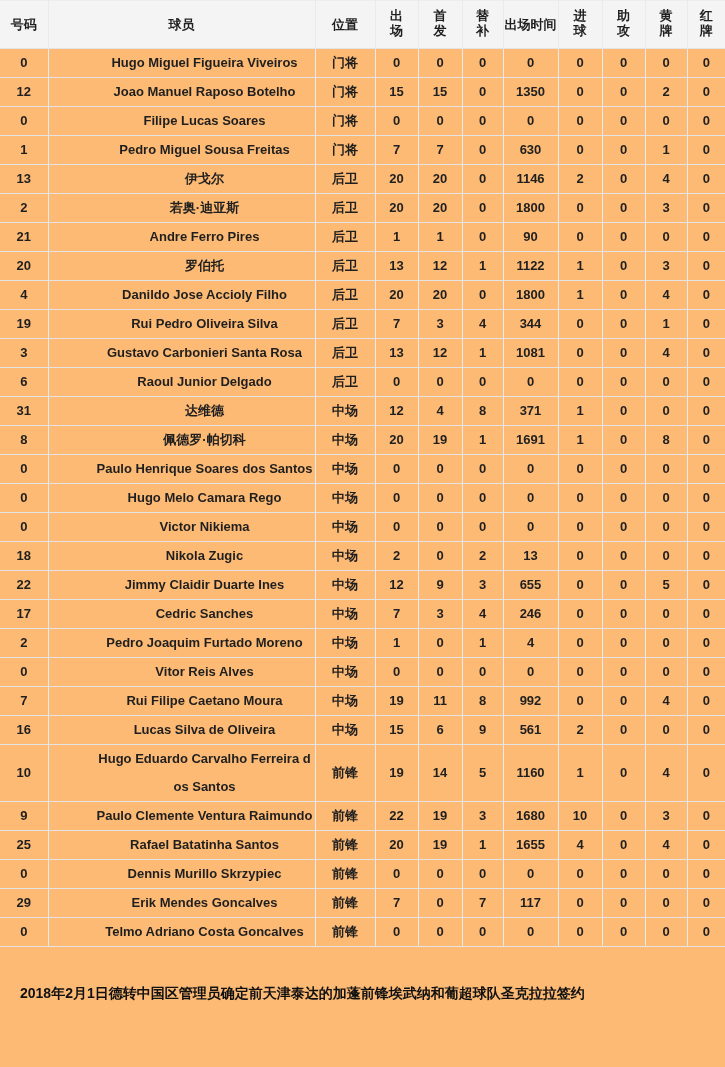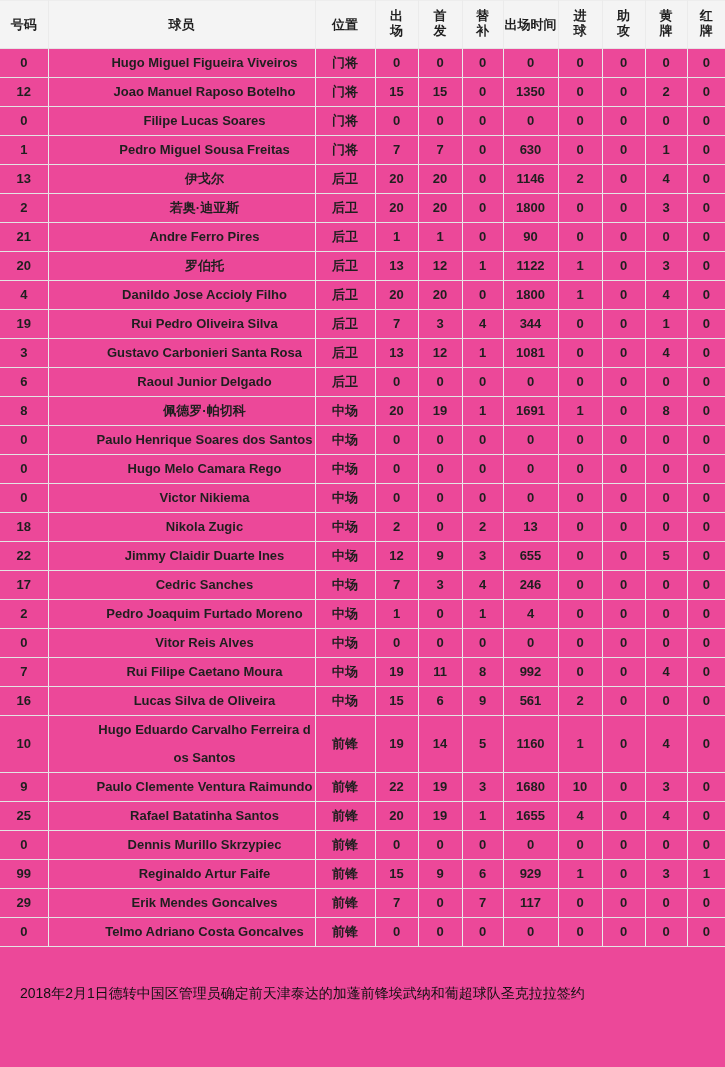--- a/index.html
+++ b/index.html
@@ -1,17 +1,17 @@
 <!DOCTYPE html>
 <html><head>
 <meta charset="utf-8">
 <style>
   html,body{margin:0;padding:0;background:#ffffff;}
   .page{
-    width:725px;height:1067px;background:#ec4899;overflow:hidden;
+    width:725px;height:1067px;background:#fdba74;overflow:hidden;
     font-family:"Liberation Sans","DejaVu Sans",sans-serif;
     color:#1f1f1f;font-weight:bold;
   }
   table.stats{
     width:725px;border-collapse:collapse;table-layout:fixed;
     border-top:1px solid #ededed;
   }
   th,td{
     text-align:center;vertical-align:middle;
     border-bottom:1px solid #e4e4e4;border-right:1px solid #ebebeb;
@@ -21,21 +21,21 @@
   th:last-child,td:last-child{border-right:none;}
   th{
     background:#f4f4f4;height:47px;line-height:20px;padding:0 1px;
   }
   td{height:28px;line-height:28px;}
   
   th span.vert{display:inline-block;width:1.2em;word-break:break-all;line-height:15px;}
   td.col-player{word-break:break-all;line-height:28px;padding-left:48px;}
   .footer-note{
     margin-top:36px;padding-left:20px;
-    font-size:14px;font-weight:normal;color:#111111;
+    font-size:14px;font-weight:bold;color:#111111;
     line-height:20px;
   }
 </style>
 </head>
 <body>
 
 <div class="page">
 
   <table class="stats">
       <colgroup>
@@ -217,20 +217,33 @@
           <td>0</td>
           <td>0</td>
           <td>0</td>
           <td>0</td>
           <td>0</td>
           <td>0</td>
           <td>0</td>
           <td>0</td>
         </tr>
         <tr>
+          <td>31</td>
+          <td class="col-player">达维德</td>
+          <td>中场</td>
+          <td>12</td>
+          <td>4</td>
+          <td>8</td>
+          <td>371</td>
+          <td>1</td>
+          <td>0</td>
+          <td>0</td>
+          <td>0</td>
+        </tr>
+        <tr>
           <td>8</td>
           <td class="col-player">佩德罗·帕切科</td>
           <td>中场</td>
           <td>20</td>
           <td>19</td>
           <td>1</td>
           <td>1691</td>
           <td>1</td>
           <td>0</td>
           <td>8</td>
@@ -410,33 +423,20 @@
           <td class="col-player">Dennis Murillo Skrzypiec</td>
           <td>前锋</td>
           <td>0</td>
           <td>0</td>
           <td>0</td>
           <td>0</td>
           <td>0</td>
           <td>0</td>
           <td>0</td>
           <td>0</td>
-        </tr>
-        <tr>
-          <td>99</td>
-          <td class="col-player">Reginaldo Artur Faife</td>
-          <td>前锋</td>
-          <td>15</td>
-          <td>9</td>
-          <td>6</td>
-          <td>929</td>
-          <td>1</td>
-          <td>0</td>
-          <td>3</td>
-          <td>1</td>
         </tr>
         <tr>
           <td>29</td>
           <td class="col-player">Erik Mendes Goncalves</td>
           <td>前锋</td>
           <td>7</td>
           <td>0</td>
           <td>7</td>
           <td>117</td>
           <td>0</td>

